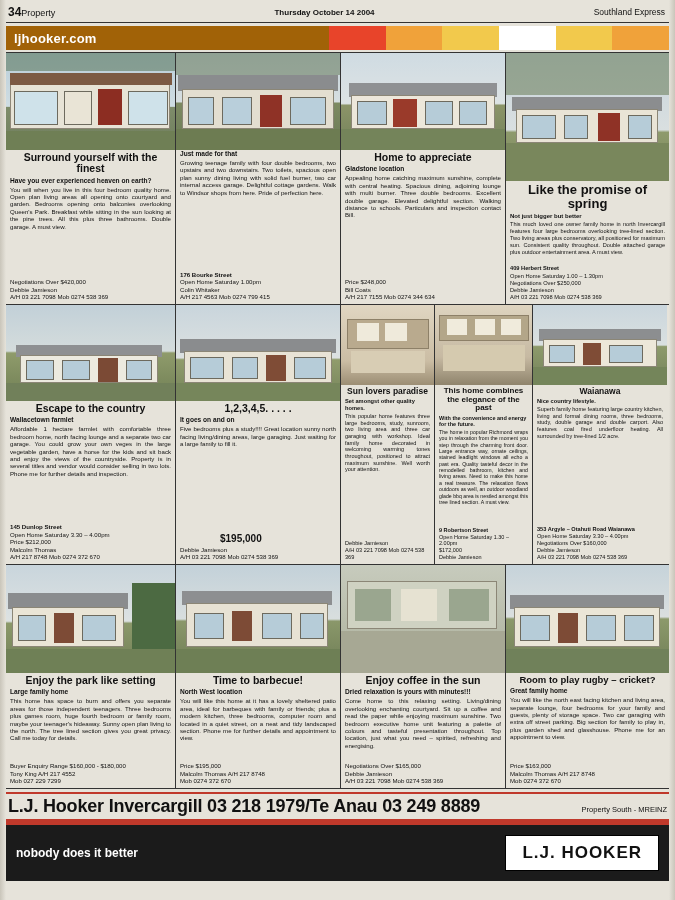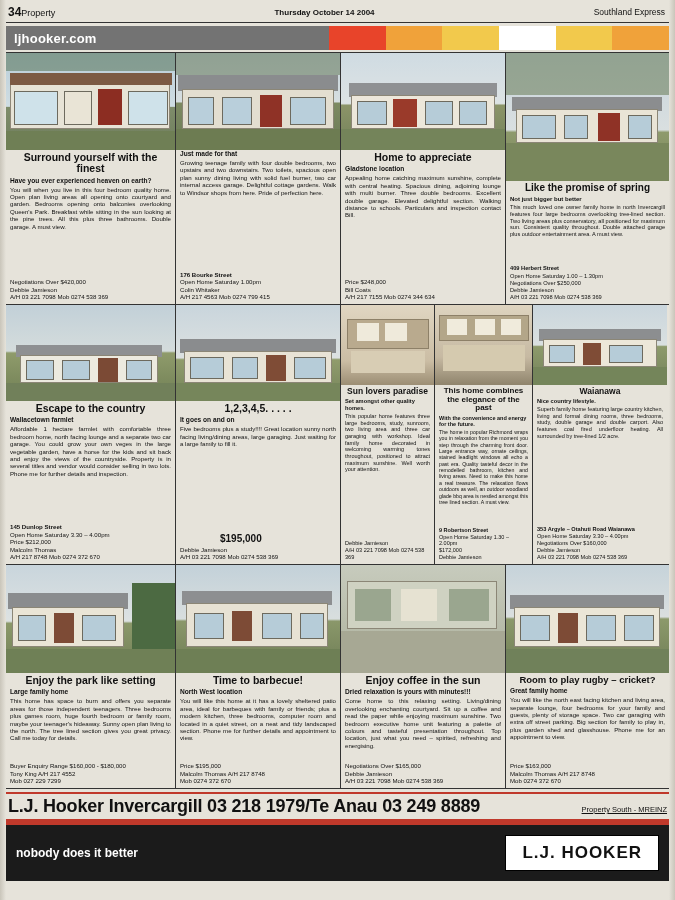--- a/index.html
+++ b/index.html
@@ -28,21 +28,21 @@
   .mast-section { font-size:9px; }
   .mast-center { font-size:8px; font-weight:bold; }
   .mast-right { font-size:8.5px; }
   .rule { height:1px; background:#333; margin:1px 6px 0 6px; }
 
   
   .banner {
     position:relative;
     margin:3px 6px 2px 6px;
     height:24px;
-    background:#737373;
+    background:#a16207;
     display:flex; align-items:center;
   }
   .banner-url {
     color:#fff; font-size:13px; font-weight:bold;
     padding-left:8px; letter-spacing:0.2px;
     z-index:2;
   }
   .banner-stripes {
     position:absolute; right:0; top:0; bottom:0;
     display:flex; width:340px;
@@ -87,21 +87,21 @@
     margin:3px 6px 0 6px;
     border-top:2px solid #c0392b;
   }
   .footer-title {
     display:flex; align-items:baseline; justify-content:space-between;
     padding:2px 8px 2px 8px;
   }
   .footer-title .main {
     font-size:18px; font-weight:bold; letter-spacing:-0.2px;
   }
-  .footer-title .sub { font-size:7.5px;text-decoration:underline; }
+  .footer-title .sub { font-size:7.5px; }
   .redbar { margin:0 6px; height:6px; background:#c0392b; }
   .footer-bottom {
     margin:0 6px; height:56px; background:#1b1b1b;
     display:flex; align-items:center; justify-content:space-between;
     padding:0 10px;
   }
   .slogan { color:#fff; font-size:12px; font-weight:bold; }
   .logo-box {
     background:#fff; color:#111; font-weight:bold;
     font-size:17px; letter-spacing:1px;
@@ -219,21 +219,21 @@
           <div style="position:absolute;inset:0;background:linear-gradient(#c7d4dc 0%,#d9dfe0 60%,#8e9a6c 62%,#77855c 100%);"></div>
           <div style="position:absolute;left:6px;top:44px;width:150px;height:14px;background:#8b8d8f;"></div>
           <div style="position:absolute;left:10px;top:56px;width:142px;height:34px;background:#e9e4d6;border:1px solid #8b8676;"></div>
           <div style="position:absolute;left:16px;top:62px;width:34px;height:24px;background:#b6ccd8;border:1px solid #6d6a5e;"></div>
           <div style="position:absolute;left:58px;top:62px;width:24px;height:24px;background:#b6ccd8;border:1px solid #6d6a5e;"></div>
           <div style="position:absolute;left:92px;top:60px;width:22px;height:28px;background:#8f3226;"></div>
           <div style="position:absolute;left:122px;top:62px;width:24px;height:24px;background:#b6ccd8;border:1px solid #6d6a5e;"></div>
           <div style="position:absolute;left:0;top:90px;width:163px;height:38px;background:#79875c;"></div>
           <div style="position:absolute;left:0;top:0;width:163px;height:42px;background:#5d7147;opacity:.5;"></div>
         </div>
-        <div class="ad-title" style="font-size:10px;">Like the promise of spring</div>
+        <div class="ad-title" style="font-size:13px;">Like the promise of spring</div>
         <div class="ad-sub" style="font-size:6px;">Not just bigger but better</div>
         <div class="ad-body" style="font-size:5.6px;">This much loved one owner family home in north Invercargill features four large bedrooms overlooking tree-lined section. Two living areas plus conservatory, all positioned for maximum sun. Consistent quality throughout. Double attached garage plus outdoor entertainment area. A must view.</div>
         <div class="ad-foot" style="font-size:5.7px;">
           <div class="bold">409 Herbert Street</div>
           <div>Open Home Saturday 1.00 – 1.30pm</div>
           <div>Negotiations Over $250,000</div>
           <div>Debbie Jamieson</div>
           <div>A/H 03 221 7098 Mob 0274 538 369</div>
         </div>
       </div>

